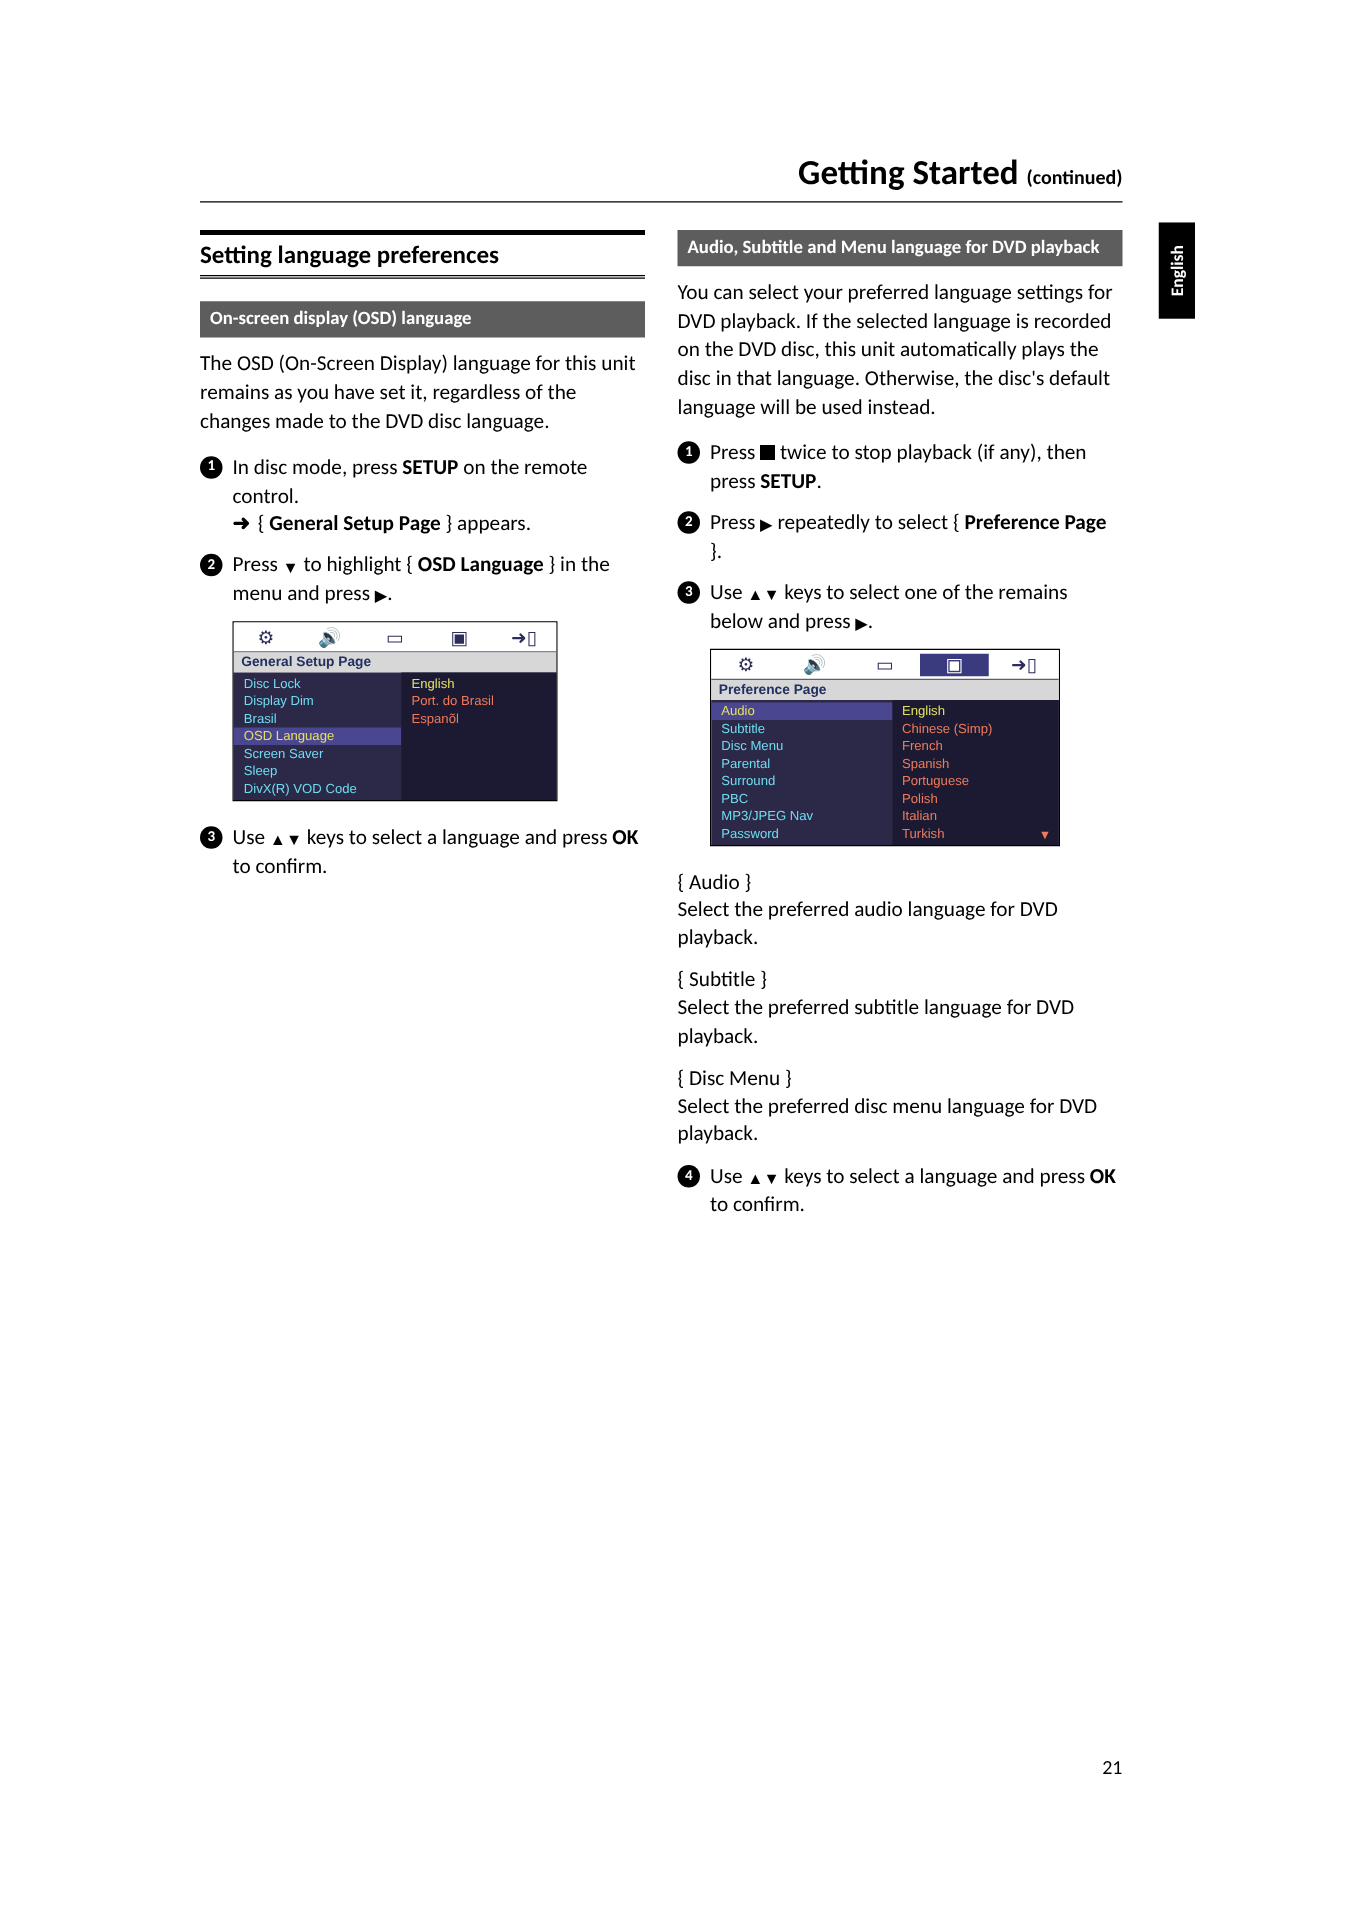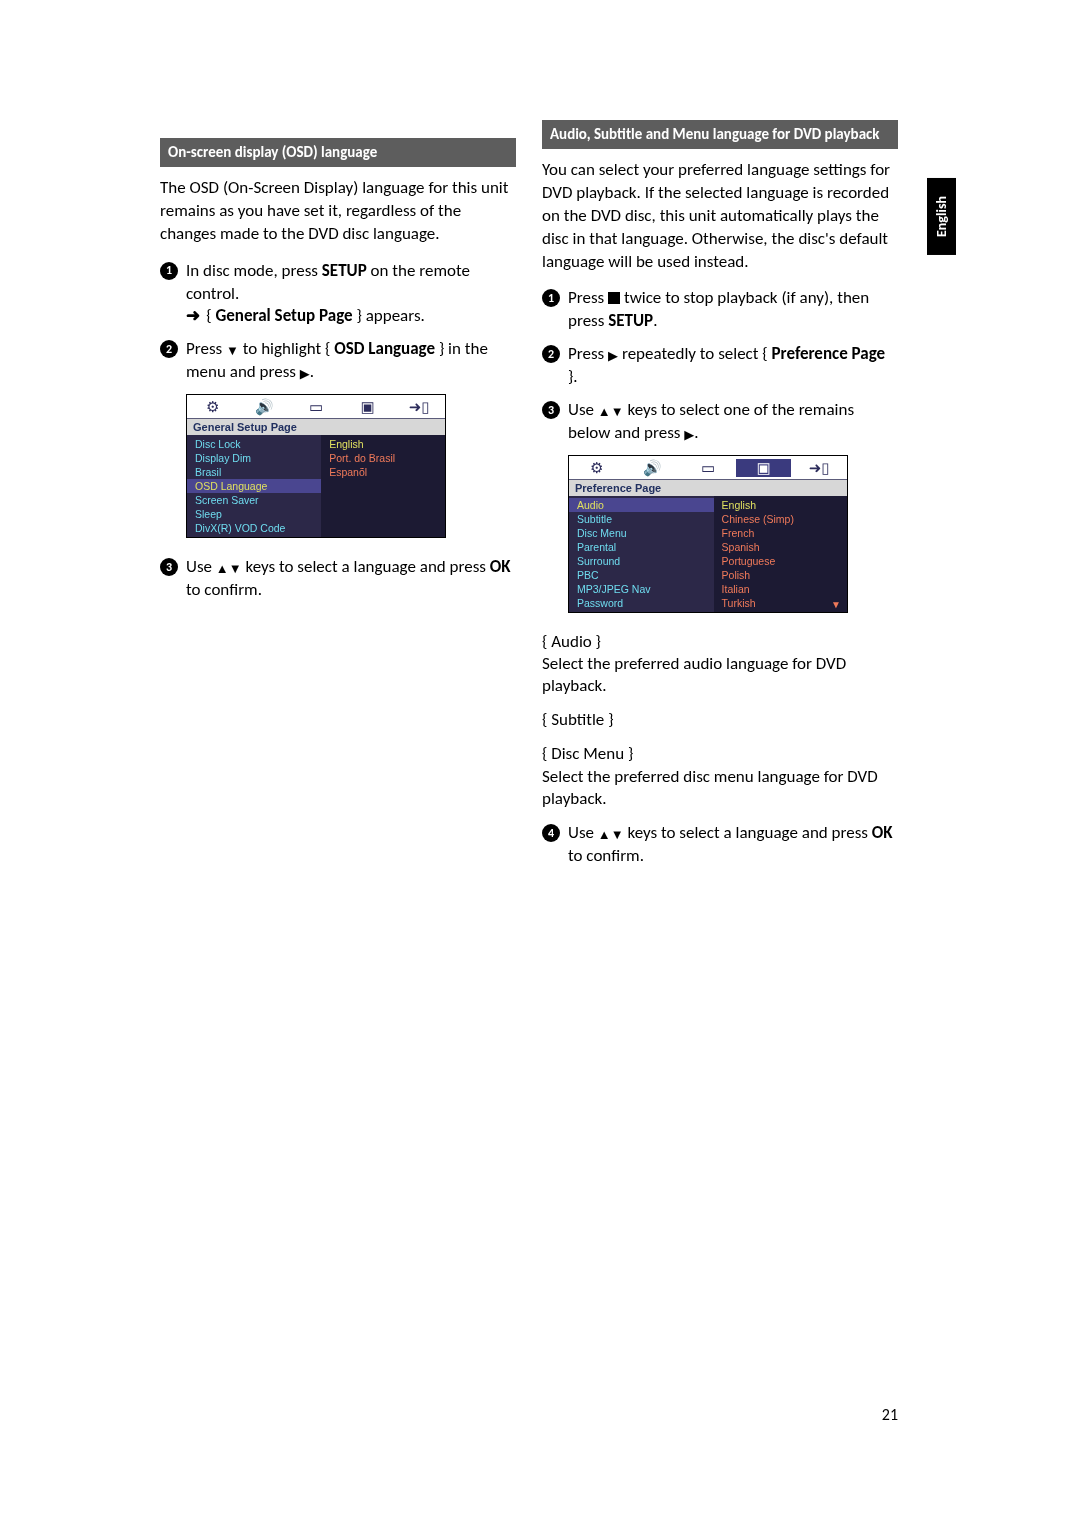--- a/index.html
+++ b/index.html
@@ -139,24 +139,29 @@
     font-size: 16px;
   }
 </style>
 </head>
 <body>
 
 <div class="page">
 
   <div class="lang-tab">English</div>
 
+  <div class="page-title">
+    <span>Getting Started</span>
+    <span class="cont">(continued)</span>
+  </div>
 
   <div class="cols">
 
     <div class="col">
+      <div class="section-title">Setting language preferences</div>
 
 
       <div class="sub-heading">On-screen display (OSD) language</div>
 
       <p class="body">The OSD (On-Screen Display) language for this unit remains as you have set it, regardless of the changes made to the DVD disc language.</p>
 
       <div class="step">
         <span class="step-bullet">1</span>
         <div class="step-text">
           <span>In disc mode, press </span><span class="bold">SETUP</span><span> on the remote control.</span><br>
@@ -265,20 +270,21 @@
           </div>
         </div>
       </div>
 
       <div class="def">
         <div class="term">{ Audio }</div>
         <div>Select the preferred audio language for DVD playback.</div>
       </div>
       <div class="def">
         <div class="term">{ Subtitle }</div>
+        <div>Select the preferred subtitle language for DVD playback.</div>
       </div>
       <div class="def">
         <div class="term">{ Disc Menu }</div>
         <div>Select the preferred disc menu language for DVD playback.</div>
       </div>
 
       <div class="step">
         <span class="step-bullet">4</span>
         <div class="step-text">
           <span>Use </span><span class="icon-tri">▲</span><span class="icon-tri">▼</span><span> keys to select a language and press </span><span class="bold">OK</span><span> to confirm.</span>

